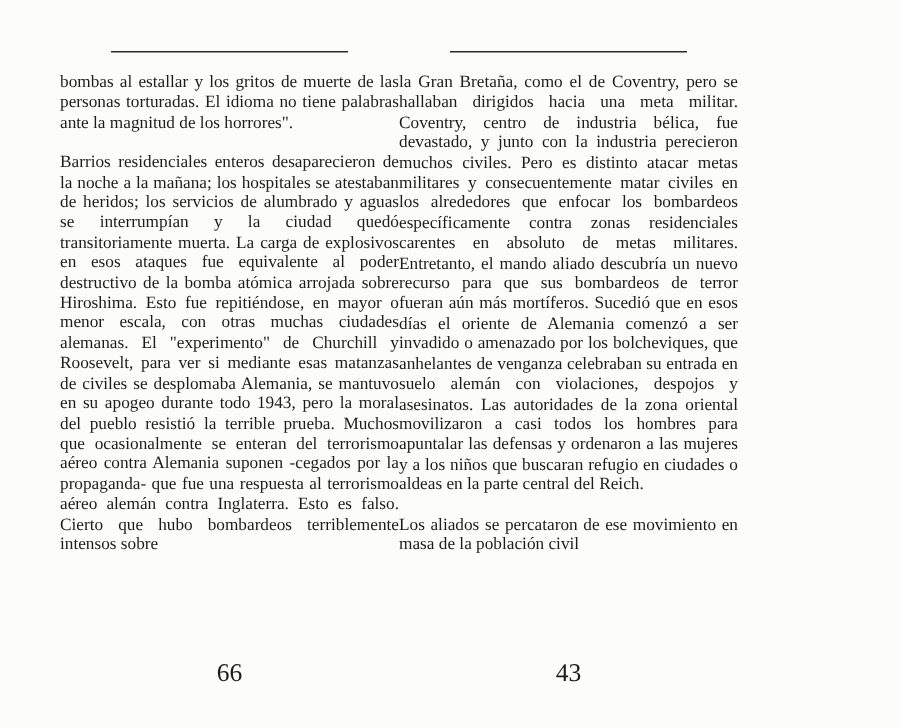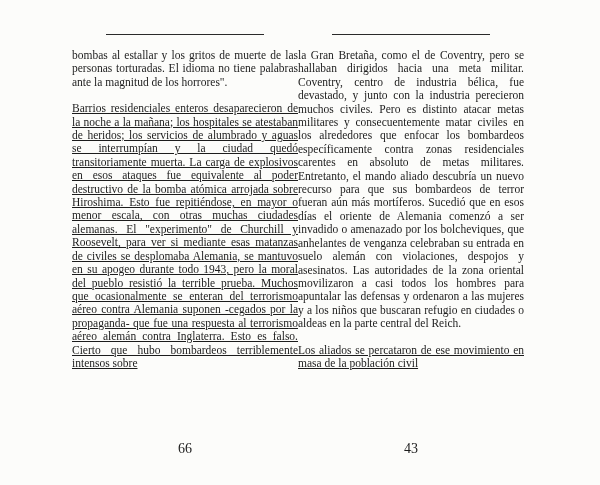--- a/index.html
+++ b/index.html
@@ -9,21 +9,21 @@
   body {
     width: 600px;
     height: 485px;
     background: #fcfcfa;
     overflow: hidden;
     font-family: "Liberation Serif", serif;
     color: #1c1c1c;
   }
   .spread {
     display: flex;
-    justify-content: center;
+    justify-content: flex-start;
     padding: 34px 40px 0 40px;
     box-sizing: border-box;
     width: 596px;
   }
   .page {
     width: 226px;
     height: 424px;
     display: flex;
     flex-direction: column;
     box-sizing: border-box;
@@ -36,26 +36,25 @@
     flex: 0 0 auto;
   }
   .para {
     margin: 0 0 13px 0;
     font-size: 11.5px;
     line-height: 13.4px;
     text-align: justify;
   }
   .para:last-of-type {
     margin-bottom: 0;
-    text-decoration: underline;
   }
   .pagenum {
     margin-top: auto;
     text-align: center;
-    font-size: 14px;
+    font-size: 17px;
     line-height: 14px;
     padding-bottom: 2px;
   }
 </style>
 </head>
 <body>
 
 <div class="spread">
 
   <div class="page">

